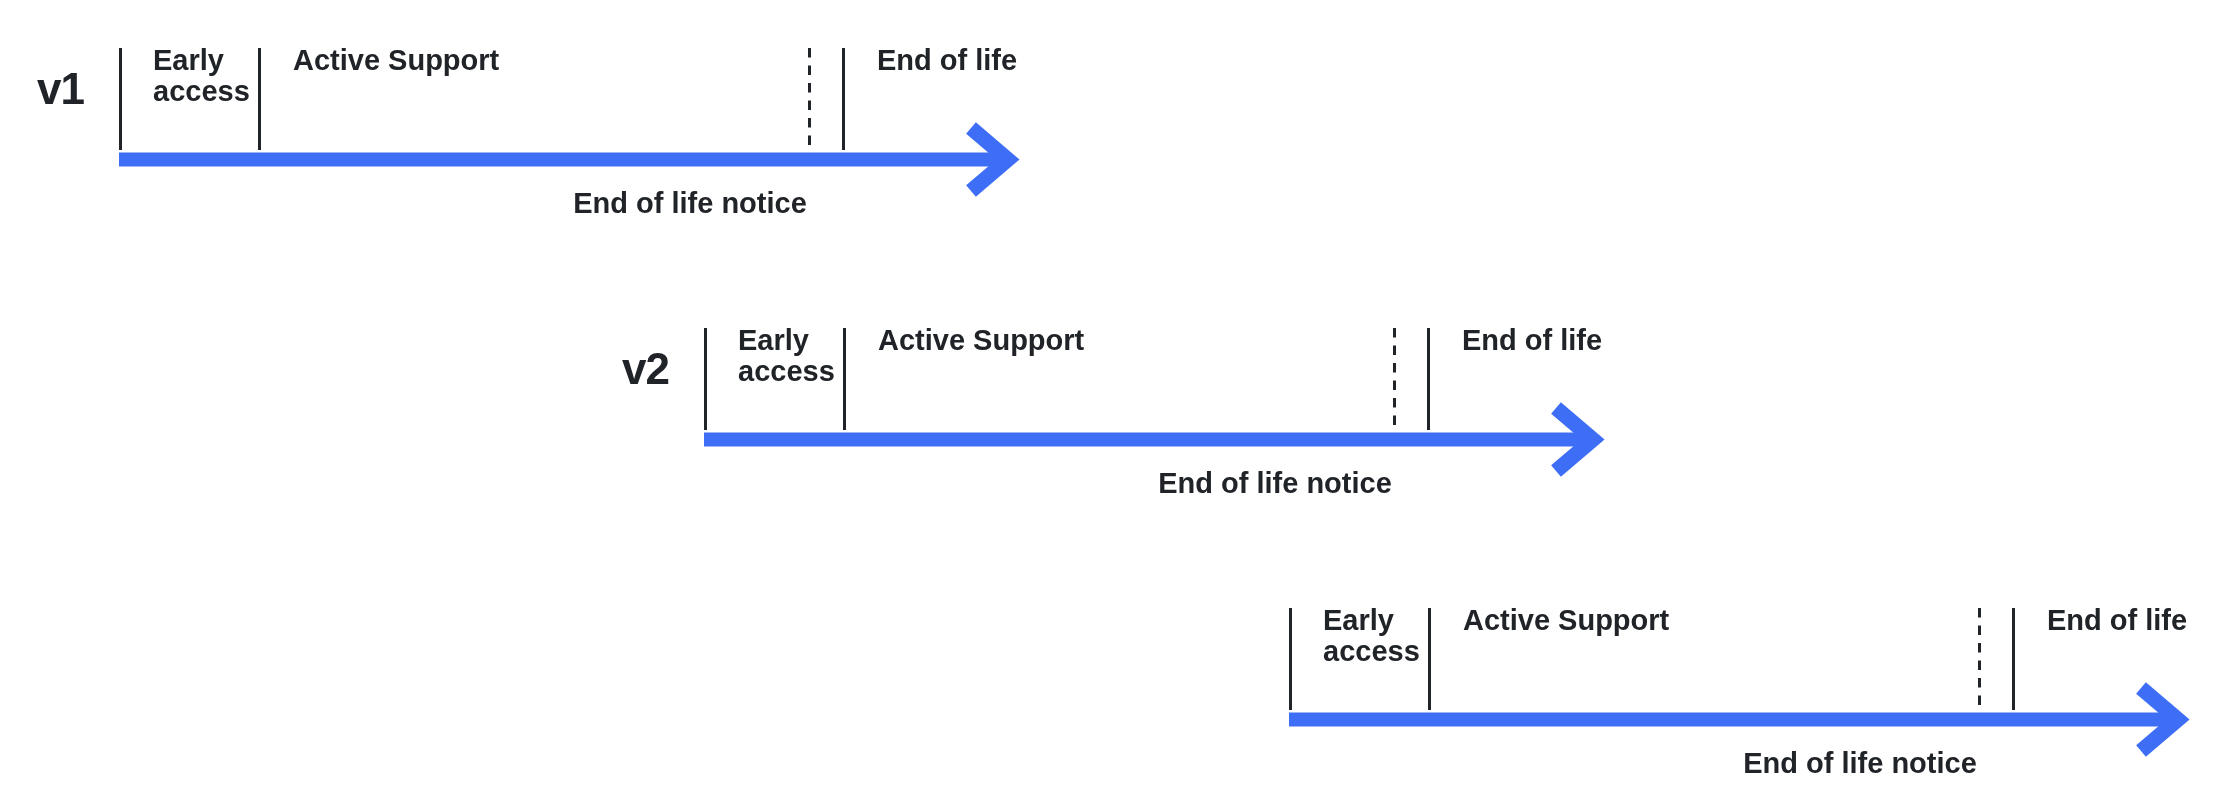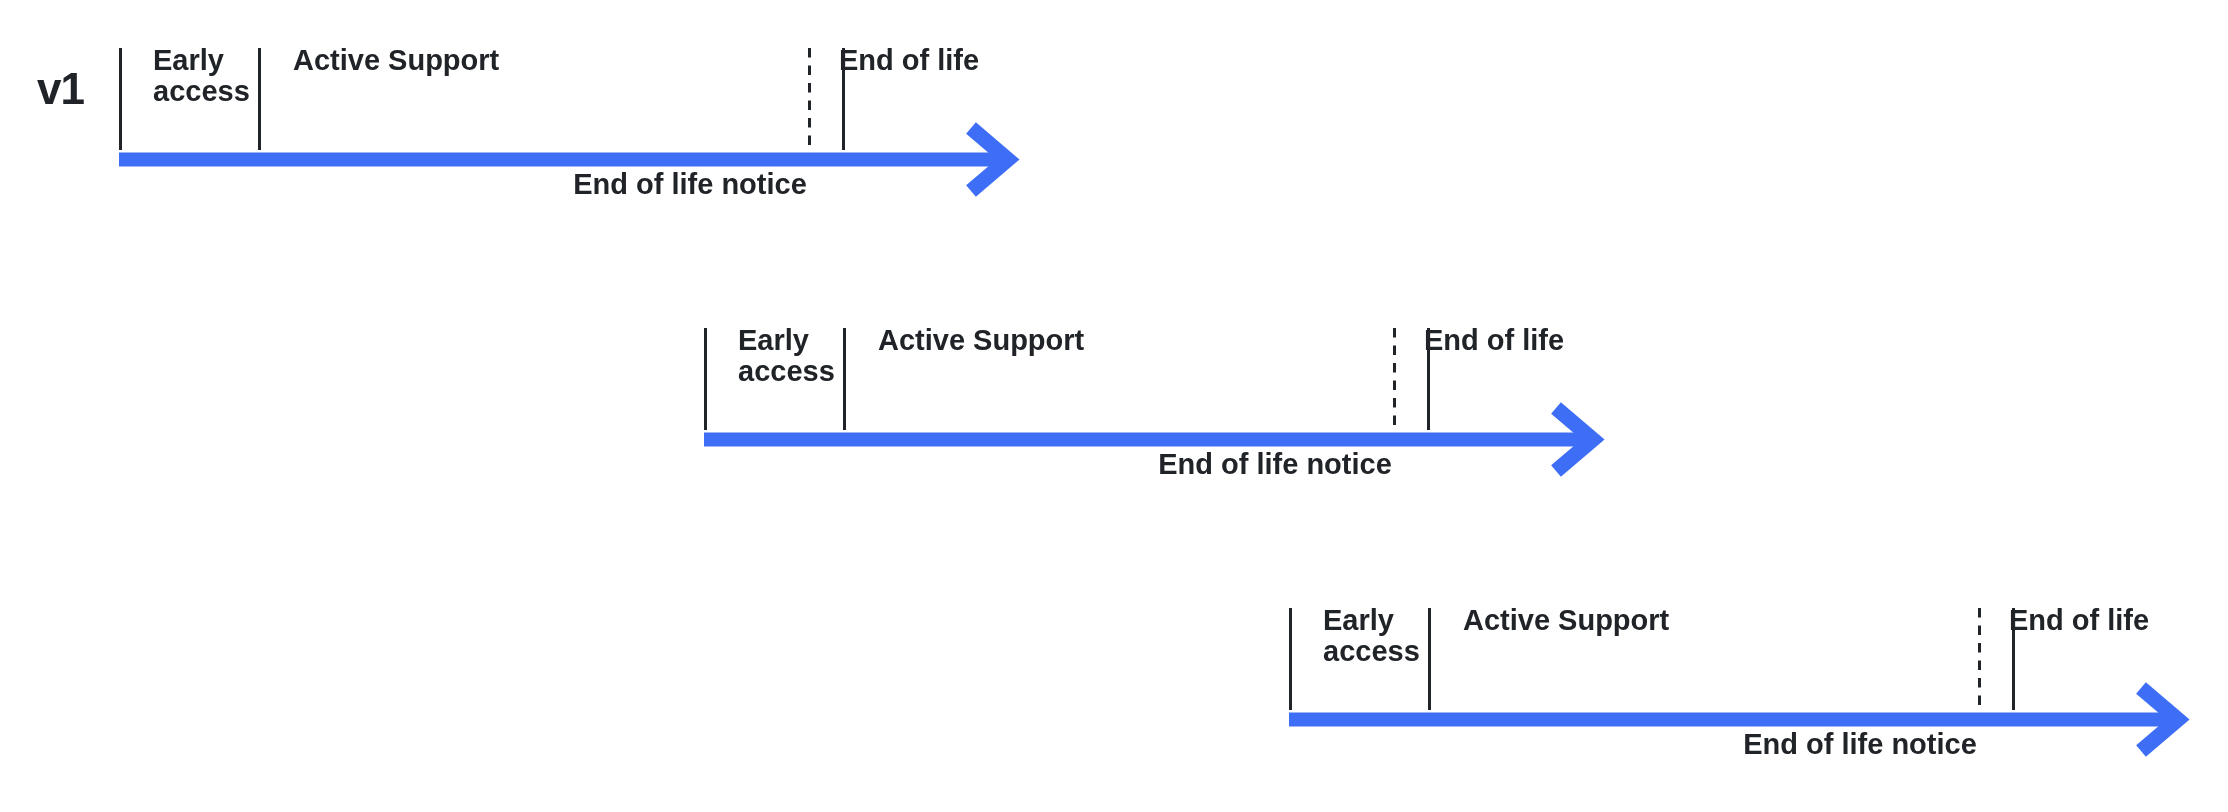--- a/index.html
+++ b/index.html
@@ -37,25 +37,25 @@
     position: absolute;
     top: -3px;
     font-size: 29px;
     font-weight: 700;
     line-height: 31px;
     color: var(--ink, #202327);
     margin-left: 16px;
   }
   .phase.early  { left: 18px;  width: 115px; }
   .phase.active { left: 158px; white-space: nowrap; }
-  .phase.eol    { left: 704px; white-space: nowrap; }
+  .phase.eol    { left: 742px; white-space: nowrap; }
   .notice {
     position: absolute;
     left: 321px;
-    top: 120px;
+    top: 139px;
     width: 500px;
     text-align: center;
     font-size: 29px;
     font-weight: 700;
     color: var(--ink, #202327);
     white-space: nowrap;
   }
   svg.row-graphic {
     position: absolute;
     left: 0;
@@ -98,20 +98,21 @@
       <line class="shaft" x1="0" y1="111.5" x2="884" y2="111.5"></line>
       <polyline class="chevron" points="852,80 889,111.5 852,143"></polyline>
     </svg>
     <div class="phase early">Early access</div>
     <div class="phase active">Active Support</div>
     <div class="phase eol">End of life</div>
     <div class="notice">End of life notice</div>
   </section>
 
   <section class="row" style="left:704px; top:328px;">
+    <div class="version">v2</div>
     <svg class="row-graphic" width="910" height="160" viewBox="0 0 910 160">
       <line class="tick" x1="1.5" y1="0" x2="1.5" y2="102"></line>
       <line class="tick" x1="140.5" y1="0" x2="140.5" y2="102"></line>
       <line class="tick dashed" x1="690.5" y1="0" x2="690.5" y2="102"></line>
       <line class="tick" x1="724.5" y1="0" x2="724.5" y2="102"></line>
       <line class="shaft" x1="0" y1="111.5" x2="884" y2="111.5"></line>
       <polyline class="chevron" points="852,80 889,111.5 852,143"></polyline>
     </svg>
     <div class="phase early">Early access</div>
     <div class="phase active">Active Support</div>

